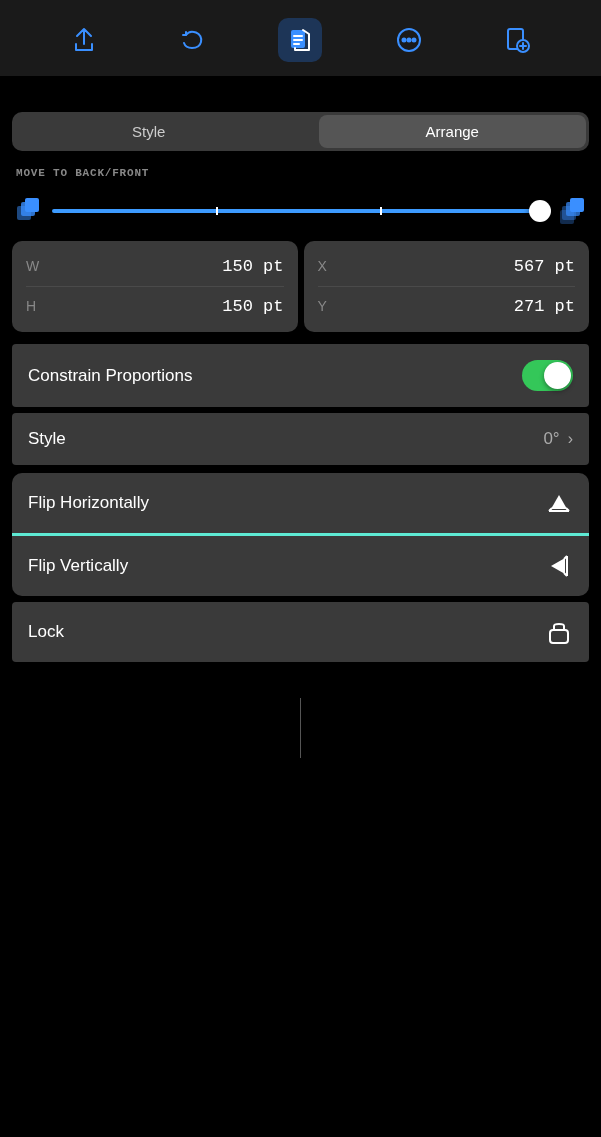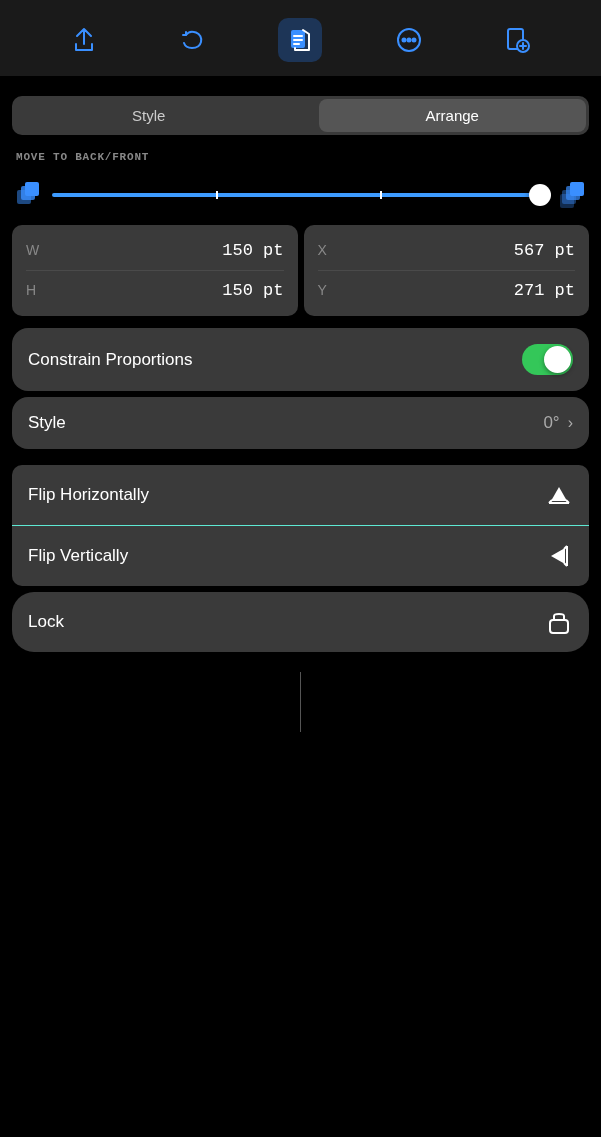--- a/index.html
+++ b/index.html
@@ -172,21 +172,21 @@
       font-family: Liberation Mono, monospace;
     }
 
     
     .control-row {
       display: flex;
       align-items: center;
       justify-content: space-between;
       padding: 16px 16px;
       background: #3a3a3a;
-      border-radius: 16px;
+      border-radius: 4px;
       margin: 0 12px 6px;
       cursor: pointer;
     }
     .control-label {
       font-size: 17px;
       font-weight: 400;
       color: #fff;
     }
     .control-right {
       display: flex;
@@ -223,50 +223,50 @@
       top: 2px;
       right: 2px;
       box-shadow: 0 2px 5px rgba(0,0,0,0.4);
       transition: left 0.2s;
     }
 
     
     .flip-group {
       background: #3a3a3a;
       border-radius: 10px;
-      margin: 16px 12px 6px;
+      margin: 8px 12px 6px;
       overflow: hidden;
     }
     .flip-row {
       display: flex;
       align-items: center;
       justify-content: space-between;
       padding: 16px 16px;
       cursor: pointer;
     }
     .flip-row + .flip-row {
-      border-top: 1px solid #5eead4;
+      border-top: 3px solid #5eead4;
     }
     .flip-icon {
       width: 28px;
       height: 28px;
       display: flex;
       align-items: center;
       justify-content: center;
       color: #fff;
     }
 
     
     .lock-row {
       display: flex;
       align-items: center;
       justify-content: space-between;
       padding: 16px 16px;
       background: #3a3a3a;
-      border-radius: 22px;
+      border-radius: 4px;
       margin: 0 12px 12px;
       cursor: pointer;
       gap: 16px;
     }
 
     
     .bottom-line {
       width: 1px;
       height: 60px;
       background: #555;
@@ -319,21 +319,21 @@
   <div class="toolbar-btn">
     <svg viewBox="0 0 28 28">
         <rect x="5" y="3" width="15" height="20" rx="2" stroke="#3a8fff" fill="none"></rect>
         <circle cx="20" cy="20" r="6" fill="#1a1a1a" stroke="#3a8fff"></circle>
         <line x1="20" y1="17" x2="20" y2="23" stroke="#3a8fff"></line>
         <line x1="17" y1="20" x2="23" y2="20" stroke="#3a8fff"></line>
       </svg>
   </div>
 </div>
 
-<div style="padding: 8px 0;">
+<div style="padding: 24px 0;">
 
   <div class="tabs">
     <div class="tab">Style</div>
     <div class="tab active">Arrange</div>
   </div>
 
   <div>
     <div class="section-label">MOVE TO BACK/FRONT</div>
     <div class="slider-row">
 

